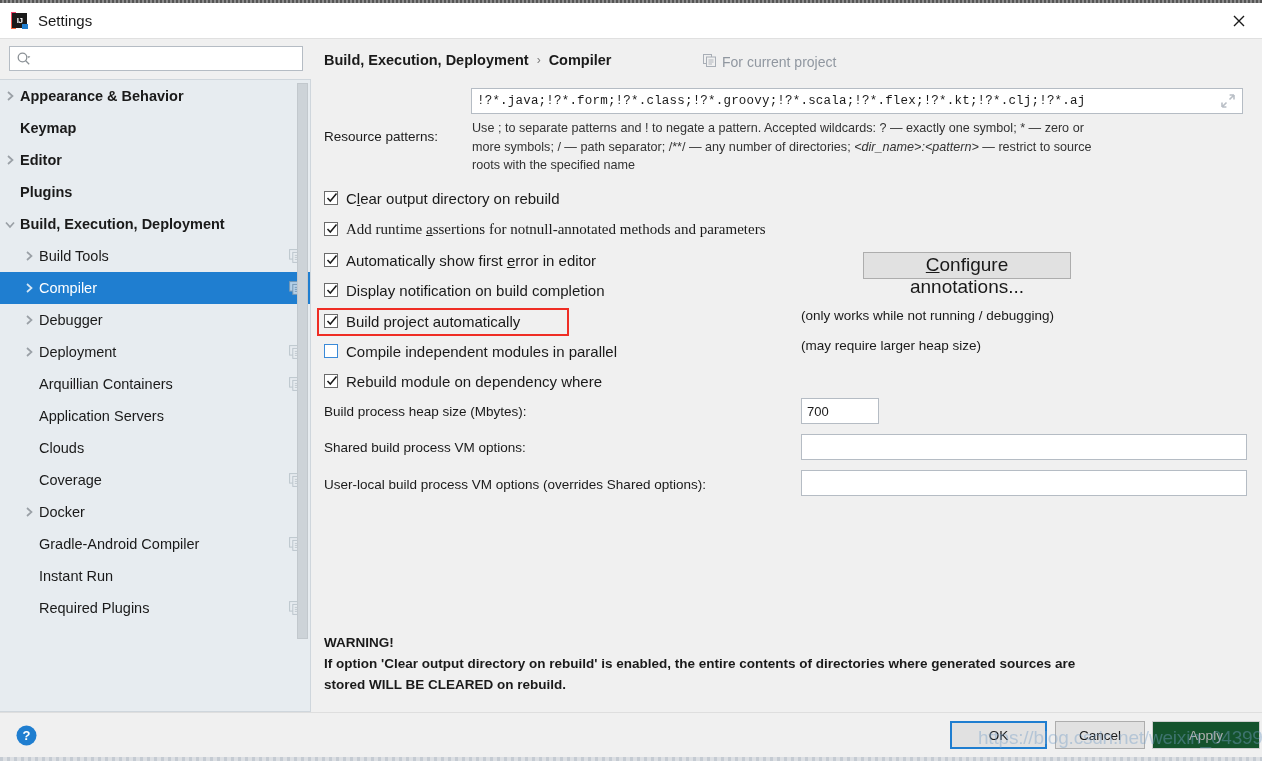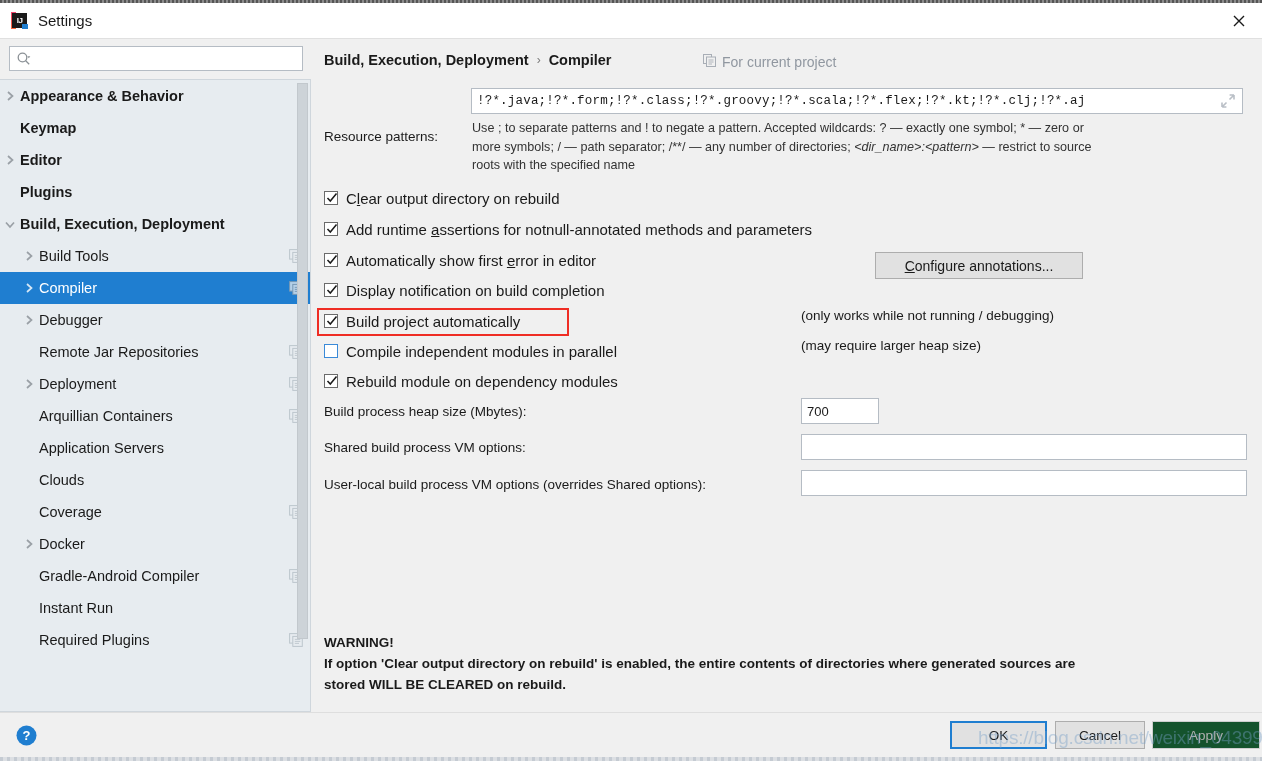--- a/index.html
+++ b/index.html
@@ -188,23 +188,23 @@
   .cb-label u { text-decoration: underline; }
   .note {
     position: absolute; font-size: 13.5px; color: #1a1a1a; white-space: nowrap;
   }
   .hl-box {
     position: absolute; border: 2px solid #ef2d24;
     left: 6px; top: 268px; width: 252px; height: 28px;
     pointer-events: none;
   }
   .btn-config {
-    position: absolute; left: 564px; top: 212px; width: 208px; height: 27px;
+    position: absolute; left: 552px; top: 212px; width: 208px; height: 27px;
     background: #e1e1e1; border: 1px solid #adadad;
-    font-family: "Liberation Sans", sans-serif; font-size: 14px;
+    font-family: "Liberation Sans", sans-serif; font-size: 19px;
     color: #1a1a1a; cursor: default;
   }
   .btn-config u { text-decoration: underline; }
 
   .warn {
     position: absolute; left: 13px; top: 592px; width: 900px;
     font-size: 13.5px; font-weight: bold; color: #1a1a1a; line-height: 21px;
   }
 
   
@@ -338,29 +338,20 @@
           </div>
           <div class="tnode">
             <span class="arrow" style="margin-left: 19px;">
               <svg width="9" height="12" viewBox="0 0 9 12">
                 <path d="M2 2 L6.5 6 L2 10" fill="none" stroke="currentColor" stroke-width="1.7"></path>
               </svg>
             </span>
             <span class="label">Debugger</span>
           </div>
           <div class="tnode">
-            <span class="arrow" style="margin-left: 19px;"></span>
-            <span class="label">Remote Jar Repositories</span>
-            <span class="copy-ic"><svg width="14" height="14" viewBox="0 0 14 14">
-                <rect x="0.6" y="0.6" width="8.5" height="9.5" fill="#e7ecf0" stroke="#93a0ab" stroke-width="1"></rect>
-                <rect x="3.8" y="3.4" width="9.5" height="10" fill="#e7ecf0" stroke="#93a0ab" stroke-width="1"></rect>
-                <path d="M5.8 6.4 H11.3 M5.8 8.4 H11.3 M5.8 10.4 H10" stroke="#93a0ab" stroke-width="0.9"></path>
-              </svg></span>
-          </div>
-          <div class="tnode">
             <span class="arrow" style="margin-left: 19px;">
               <svg width="9" height="12" viewBox="0 0 9 12">
                 <path d="M2 2 L6.5 6 L2 10" fill="none" stroke="currentColor" stroke-width="1.7"></path>
               </svg>
             </span>
             <span class="label">Deployment</span>
             <span class="copy-ic"><svg width="14" height="14" viewBox="0 0 14 14">
                 <rect x="0.6" y="0.6" width="8.5" height="9.5" fill="#e7ecf0" stroke="#93a0ab" stroke-width="1"></rect>
                 <rect x="3.8" y="3.4" width="9.5" height="10" fill="#e7ecf0" stroke="#93a0ab" stroke-width="1"></rect>
                 <path d="M5.8 6.4 H11.3 M5.8 8.4 H11.3 M5.8 10.4 H10" stroke="#93a0ab" stroke-width="0.9"></path>
@@ -465,21 +456,21 @@
 
     <div id="cb-host">
         <div class="cb-row" style="left: 13px; top: 148px;">
           <span class="cbox">
             <svg class="tick" viewBox="0 0 12 12">
               <path d="M1.5 6 L4.3 9 L10.5 1.6" fill="none" stroke="#1a1a1a" stroke-width="1.5"></path>
             </svg>
           </span>
           <span class="cb-label"><span>C</span><u>l</u><span>ear output directory on rebuild</span></span>
         </div>
-        <div class="cb-row" style="left: 13px; top: 179px;">
+        <div class="cb-row" style="left: 13px; top: 179px; font-family: Liberation Serif, serif;">
           <span class="cbox">
             <svg class="tick" viewBox="0 0 12 12">
               <path d="M1.5 6 L4.3 9 L10.5 1.6" fill="none" stroke="#1a1a1a" stroke-width="1.5"></path>
             </svg>
           </span>
           <span class="cb-label"><span>Add runtime </span><u>a</u><span>ssertions for notnull-annotated methods and parameters</span></span>
         </div>
         <div class="cb-row" style="left: 13px; top: 210px;">
           <span class="cbox">
             <svg class="tick" viewBox="0 0 12 12">
@@ -507,21 +498,21 @@
         <div class="cb-row" style="left: 13px; top: 301px;">
           <span class="cbox blue"></span>
           <span class="cb-label"><span>Compile independent modules in parallel</span><u></u><span></span></span>
         </div>
         <div class="cb-row" style="left: 13px; top: 331px;">
           <span class="cbox">
             <svg class="tick" viewBox="0 0 12 12">
               <path d="M1.5 6 L4.3 9 L10.5 1.6" fill="none" stroke="#1a1a1a" stroke-width="1.5"></path>
             </svg>
           </span>
-          <span class="cb-label"><span>Rebuild module on dependency modules</span><u></u><span></span></span>
+          <span class="cb-label"><span>Rebuild module on dependency where</span><u></u><span></span></span>
         </div>
       </div>
 
     <div class="hl-box"></div>
 
     <button class="btn-config">
       <u>C</u><span>onfigure annotations...</span>
     </button>
 
     <div class="note" style="left:490px; top:268px;">(only works while not running / debugging)</div>

